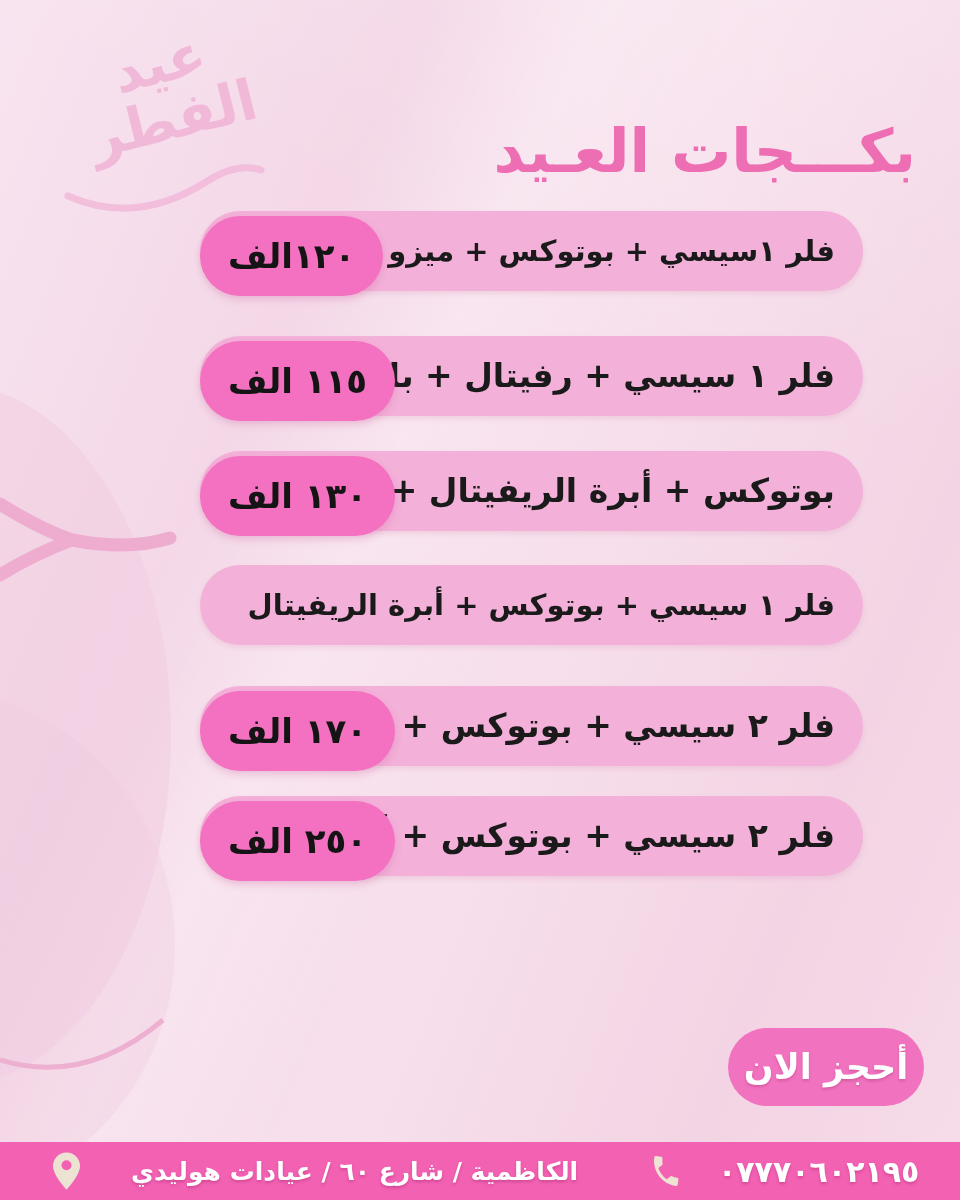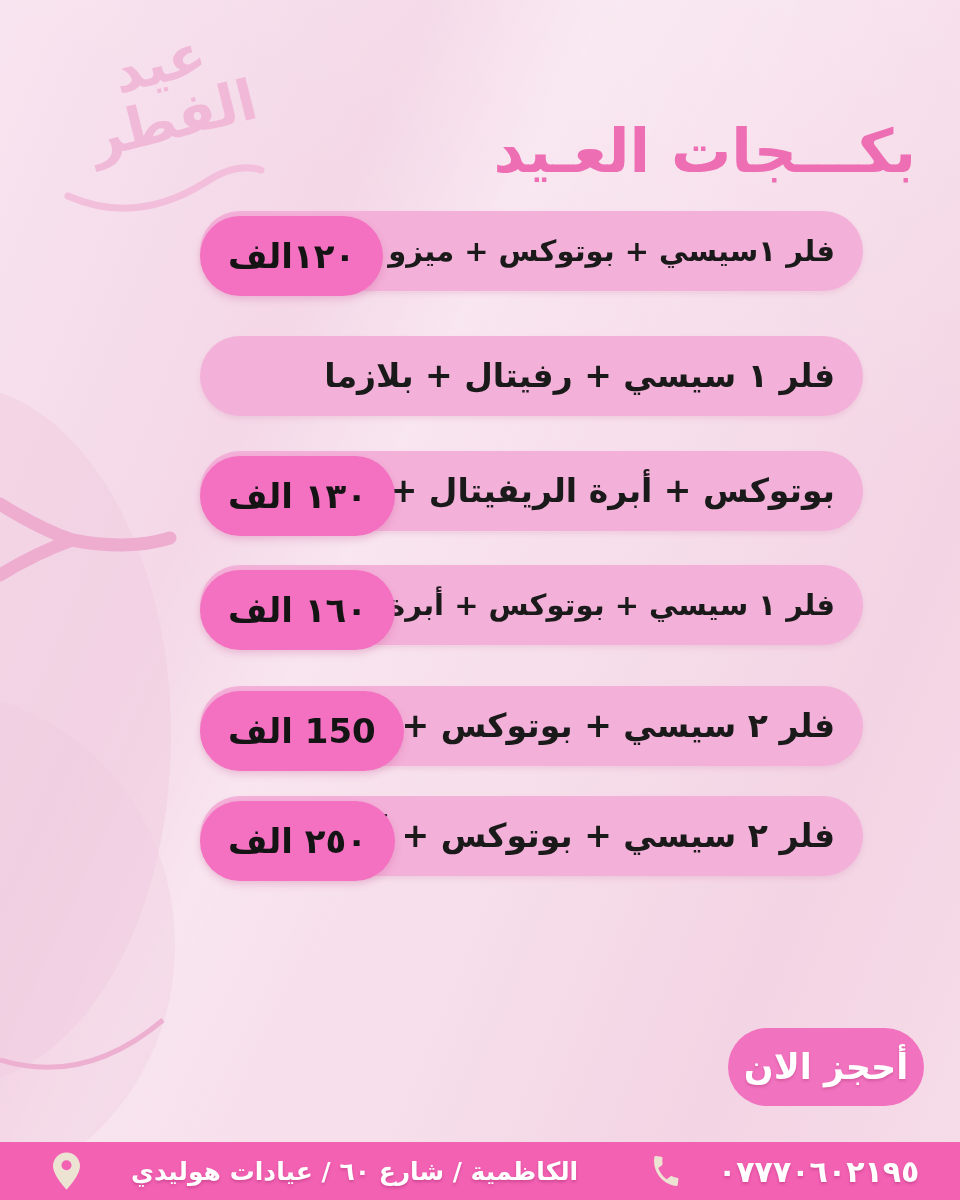--- a/index.html
+++ b/index.html
@@ -99,32 +99,32 @@
 
   <h1 class="title">بكـــجات العـيد</h1>
 
   <div class="rows">
     <div class="row">
       <div class="row-label">فلر ١سيسي + بوتوكس + ميزو نظارة</div>
       <div class="price-pill">١٢٠الف</div>
     </div>
     <div class="row">
       <div class="row-label">فلر ١ سيسي + رفيتال + بلازما</div>
+      <div class="price-pill">١١٥ الف</div>
     </div>
     <div class="row">
       <div class="row-label">بوتوكس + أبرة الريفيتال + بلازما</div>
       <div class="price-pill">١٣٠ الف</div>
     </div>
     <div class="row">
       <div class="row-label">فلر ١ سيسي + بوتوكس + أبرة الريفيتال</div>
-      <div class="price-pill">١٦٠ الف</div>
     </div>
     <div class="row">
       <div class="row-label">فلر ٢ سيسي + بوتوكس + بلازما</div>
-      <div class="price-pill">150 الف</div>
+      <div class="price-pill">١٧٠ الف</div>
     </div>
     <div class="row">
       <div class="row-label">فلر ٢ سيسي + بوتوكس + أبرة دايفز</div>
       <div class="price-pill">٢٥٠ الف</div>
     </div>
   </div>
 
   <button class="cta">أحجز الان</button>
 
   <footer class="footer-bar">

